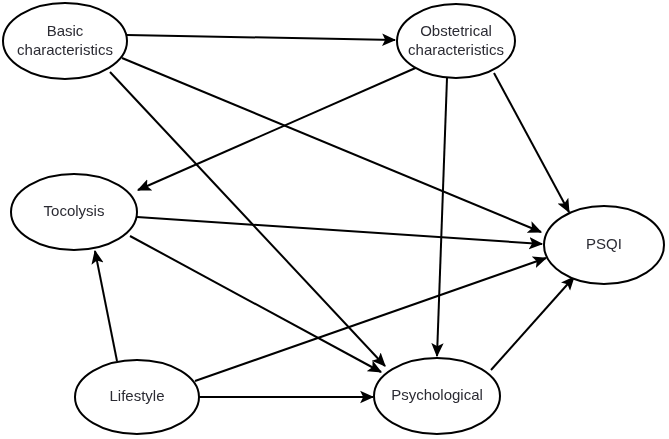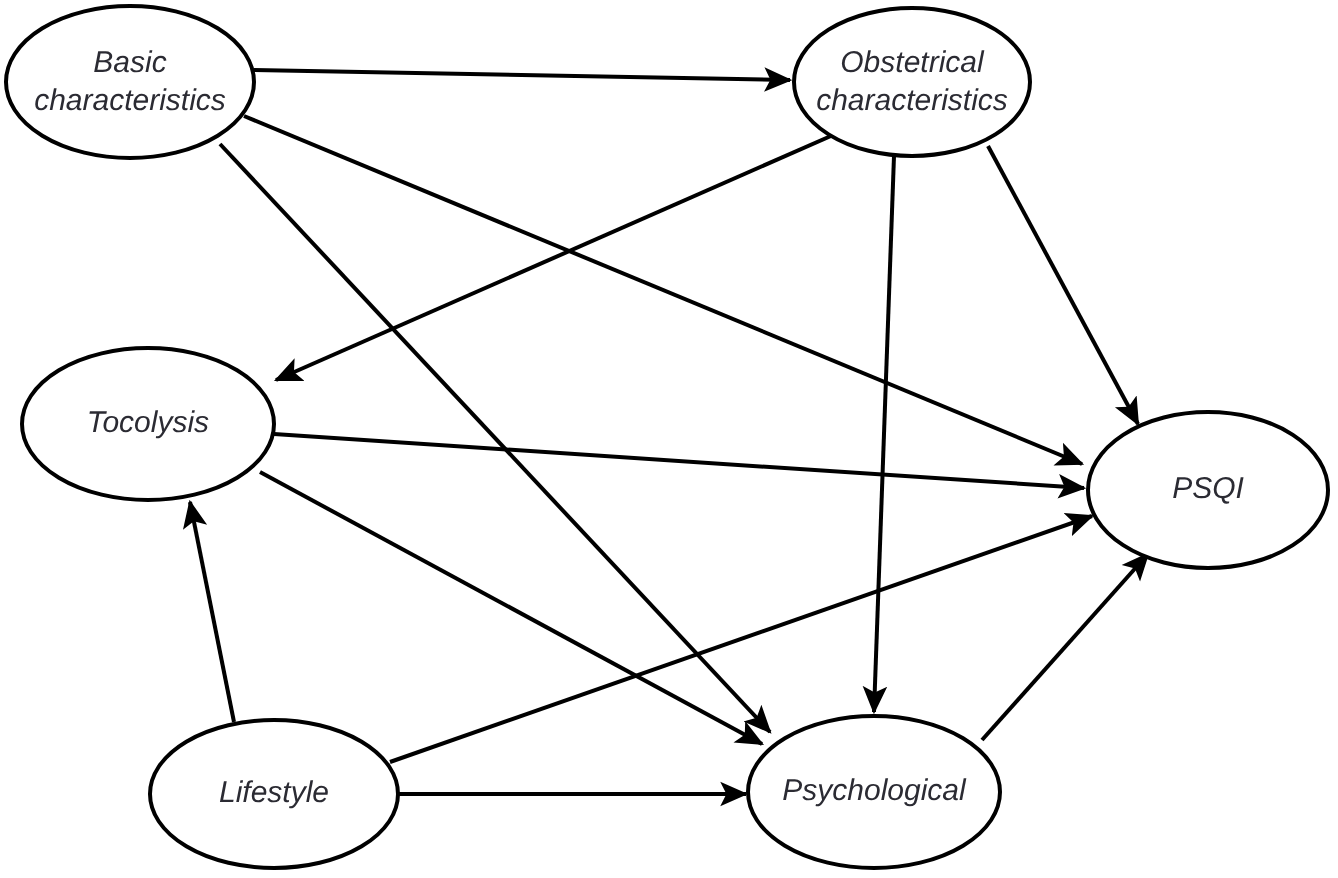--- a/index.html
+++ b/index.html
@@ -11,21 +11,20 @@
     width: 669px;
     height: 439px;
     font-family: "Liberation Sans", sans-serif;
     overflow: hidden;
   }
   #diagram-root {
     position: relative;
     width: 541px;
     height: 439px;
     background: #ffffff;
-    font-style: italic;
   }
   svg#graph {
     display: block;
     width: 669px;
     height: 439px;
   }
   .node-ellipse {
     fill: #ffffff;
     stroke: #000000;
     stroke-width: 2;

